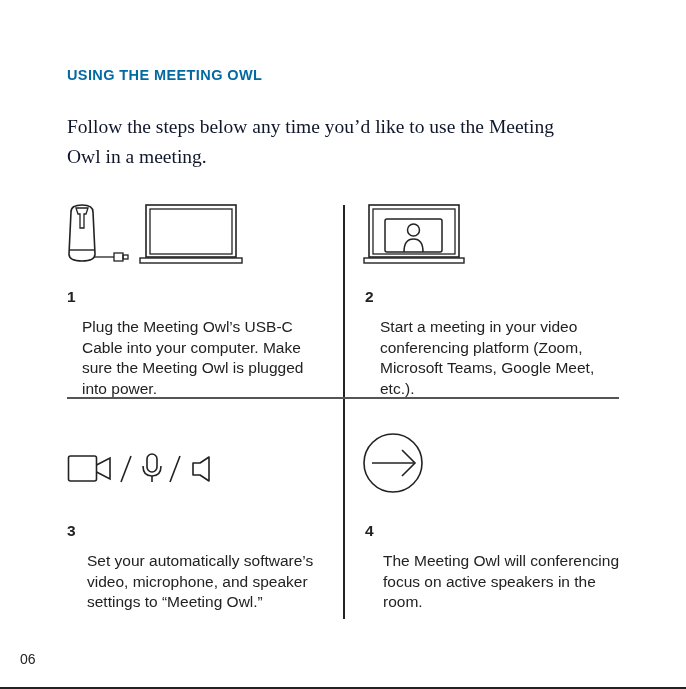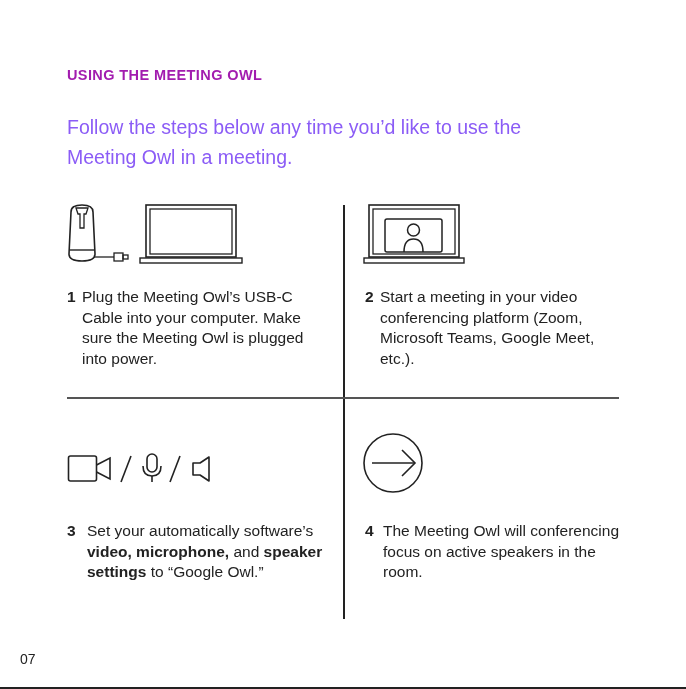--- a/index.html
+++ b/index.html
@@ -3,42 +3,42 @@
 <meta charset="utf-8">
 <style>
   html, body { margin: 0; padding: 0; background: #ffffff; }
   body {
     width: 686px; height: 689px; position: relative; overflow: hidden;
     font-family: "Liberation Sans", "DejaVu Sans", sans-serif; color: #222222;
   }
   .eyebrow {
     position: absolute; left: 67px; top: 67px;
     font-size: 14.5px; font-weight: 700; letter-spacing: 0.4px;
-    color: #a21caf;
+    color: #0369a1;
   }
   .intro {
     position: absolute; left: 67px; top: 112px; width: 520px;
-    font-size: 19.5px; line-height: 30px; color: #8b5cf6;
+    font-size: 19.5px; line-height: 30px; color: #0f172a; font-family: Liberation Serif, serif;
   }
   .vline {
     position: absolute; left: 343px; top: 205px; width: 1.5px; height: 414px;
     background: #222;
   }
   .hline {
     position: absolute; left: 67px; top: 397px; width: 552px; height: 1.5px;
     background: #555;
   }
   .step {
     position: absolute; font-size: 15.5px; line-height: 20.5px; color: #222;
   }
   .step .num {
     position: absolute; left: 0; top: 0; font-weight: 700;
   }
-  .step .txt { margin-left: 15px; display: block; }
-  .step b { font-weight: 700; }
+  .step .txt { margin-left: 15px; display: block; margin-top: 30px; }
+  .step b { font-weight: 400; }
   .icon { position: absolute; }
   .pageno {
     position: absolute; left: 20px; top: 651px; font-size: 14px; color: #222;
   }
   .bottom-rule {
     position: absolute; left: 0; top: 687px; width: 686px; height: 2px; background: #222;
   }
 </style>
 </head>
 <body>
@@ -104,22 +104,22 @@
 </svg>
 
 <svg class="icon" style="left:362px;top:432px" width="62" height="62" viewBox="0 0 62 62">
   <circle cx="31" cy="31" r="29" fill="none" stroke="#222" stroke-width="1.6"></circle>
   <path d="M10 31 L52 31" stroke="#222" stroke-width="1.6"></path>
   <path d="M40 18 L53 31 L40 44" fill="none" stroke="#222" stroke-width="1.6"></path>
 </svg>
 
 <div class="step" style="left:67px;top:521px;width:270px">
   <span class="num">3</span>
-  <span class="txt" style="margin-left:20px"><span>Set your automatically software’s </span><b>video, microphone,</b><span> and </span><b>speaker settings</b><span> to “Google Owl.”</span></span>
+  <span class="txt" style="margin-left:20px"><span>Set your automatically software’s </span><b>video, microphone,</b><span> and </span><b>speaker settings</b><span> to “Meeting Owl.”</span></span>
 </div>
 
 <div class="step" style="left:365px;top:521px;width:260px">
   <span class="num">4</span>
   <span class="txt" style="margin-left:18px">The Meeting Owl will conferencing focus on active speakers in the room.</span>
 </div>
 
-<div class="pageno">07</div>
+<div class="pageno">06</div>
 <div class="bottom-rule"></div>
 
 </body></html>

